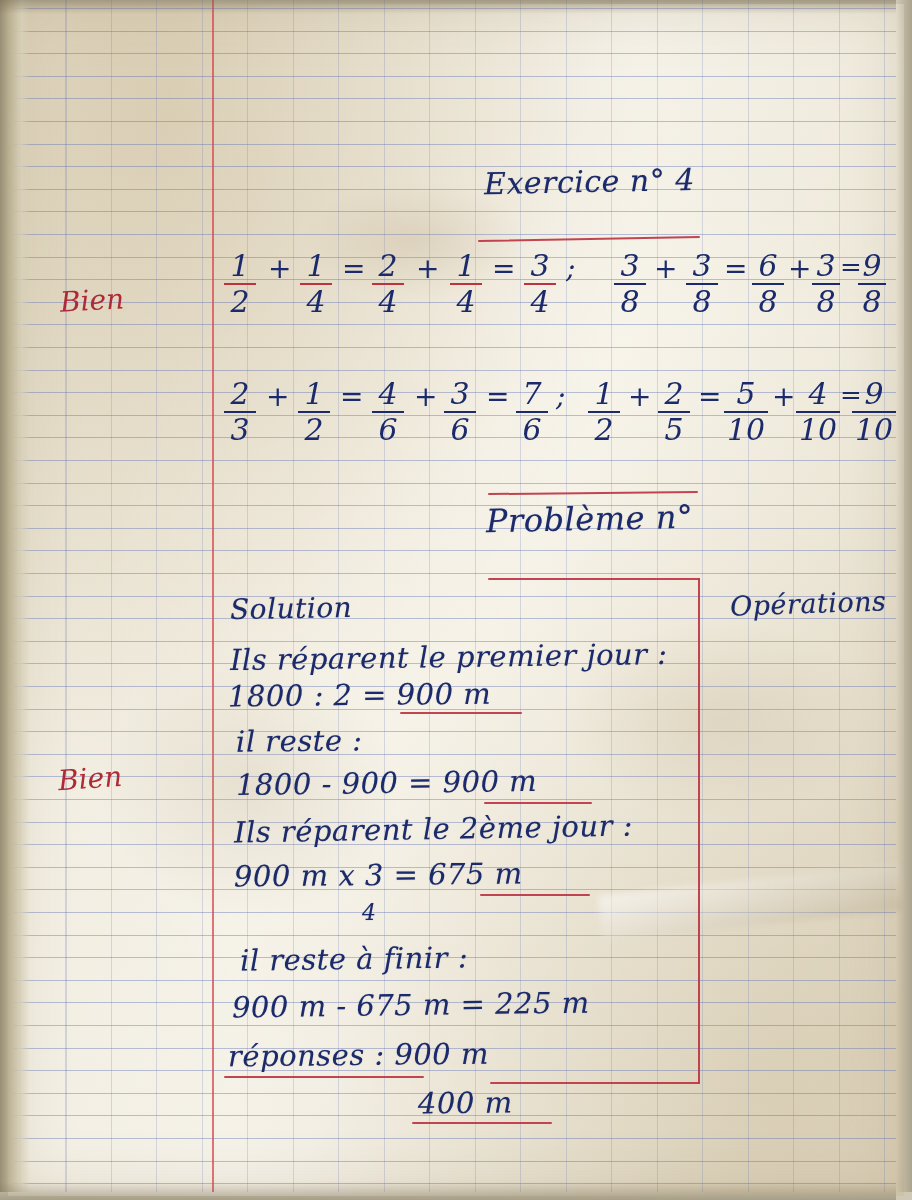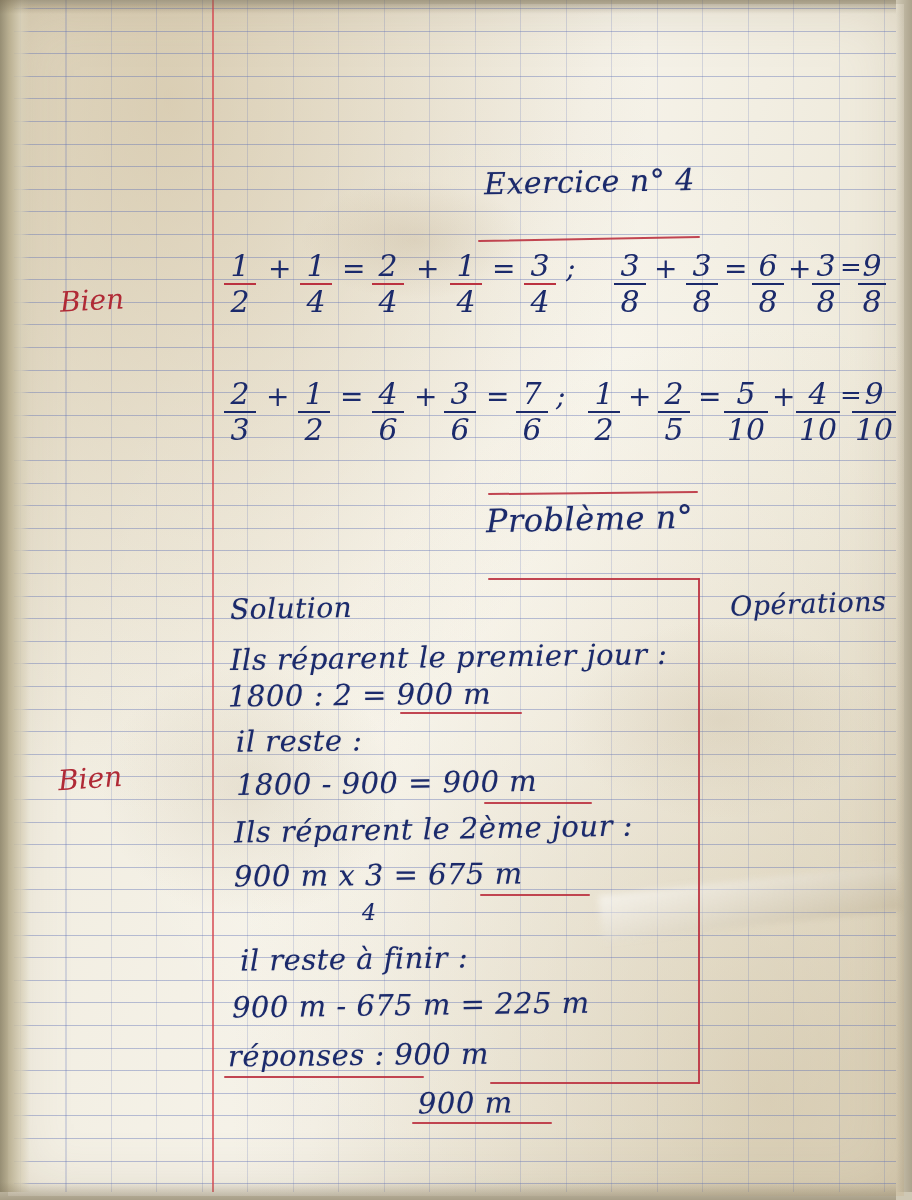--- a/index.html
+++ b/index.html
@@ -329,16 +329,16 @@
   <div class="redline" style="left:480px; top:894px; width:110px;"></div>
   <div class="ink" style="left:362px; top:900px; font-size:22px;">4</div>
 
   <div class="ink" style="left:240px; top:942px; font-size:29px; transform:rotate(-0.8deg);">il reste à finir :</div>
 
   <div class="ink" style="left:232px; top:988px; font-size:29px; transform:rotate(-0.8deg);">900 m - 675 m = 225 m</div>
 
   <div class="ink" style="left:228px; top:1038px; font-size:29px; transform:rotate(-0.6deg);">réponses :   900 m</div>
   <div class="redline" style="left:224px; top:1076px; width:200px;"></div>
 
-  <div class="ink" style="left:418px; top:1086px; font-size:29px; transform:rotate(-0.6deg);">900 m</div>
+  <div class="ink" style="left:418px; top:1086px; font-size:29px; transform:rotate(-0.6deg);">400 m</div>
   <div class="redline" style="left:412px; top:1122px; width:140px;"></div>
 
 </div>
 
 </body></html>

